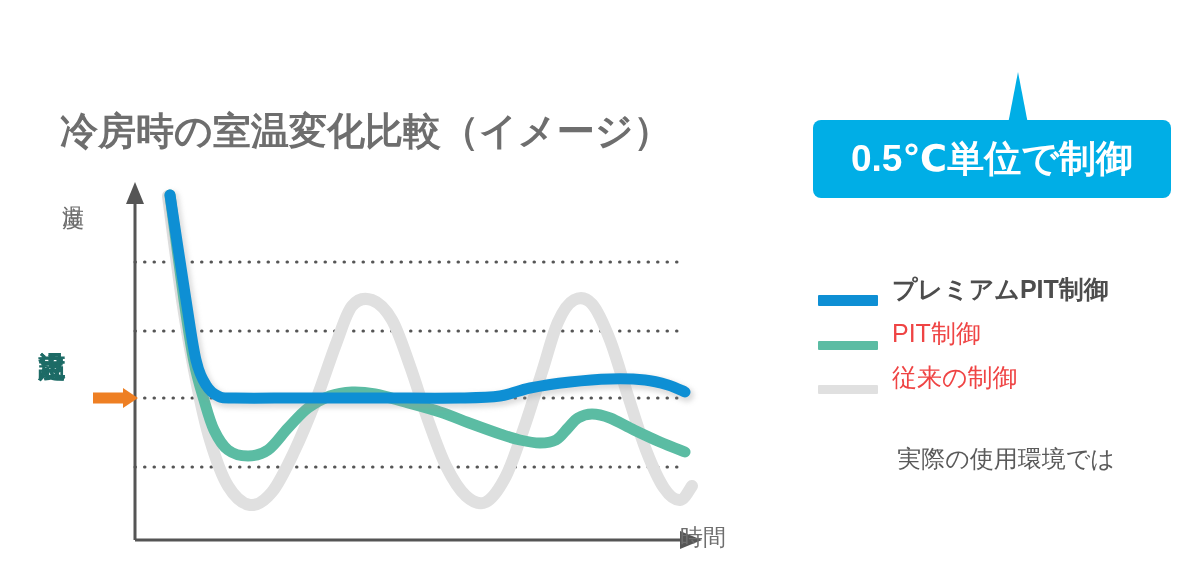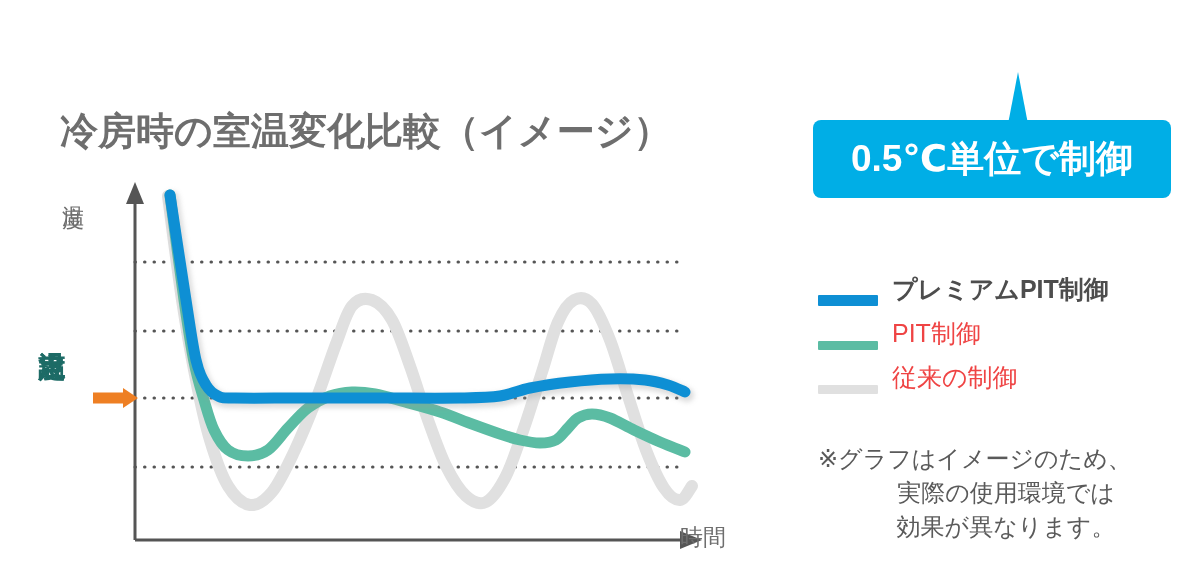--- a/index.html
+++ b/index.html
@@ -125,18 +125,16 @@
         <span class="legend-swatch" style="background: rgb(91, 188, 163);"></span>
         <span class="legend-label">PIT制御</span>
       </div>
       <div class="legend-row">
         <span class="legend-swatch" style="background: rgb(224, 224, 224);"></span>
         <span class="legend-label">従来の制御</span>
       </div>
     </div>
 
   <div class="note">
-    <div class="note-line">※グラフはイメージのため、</div>
     <div class="note-line indent">実際の使用環境では</div>
-    <div class="note-line indent">効果が異なります。</div>
   </div>
 
 </div>
 
 </body></html>

